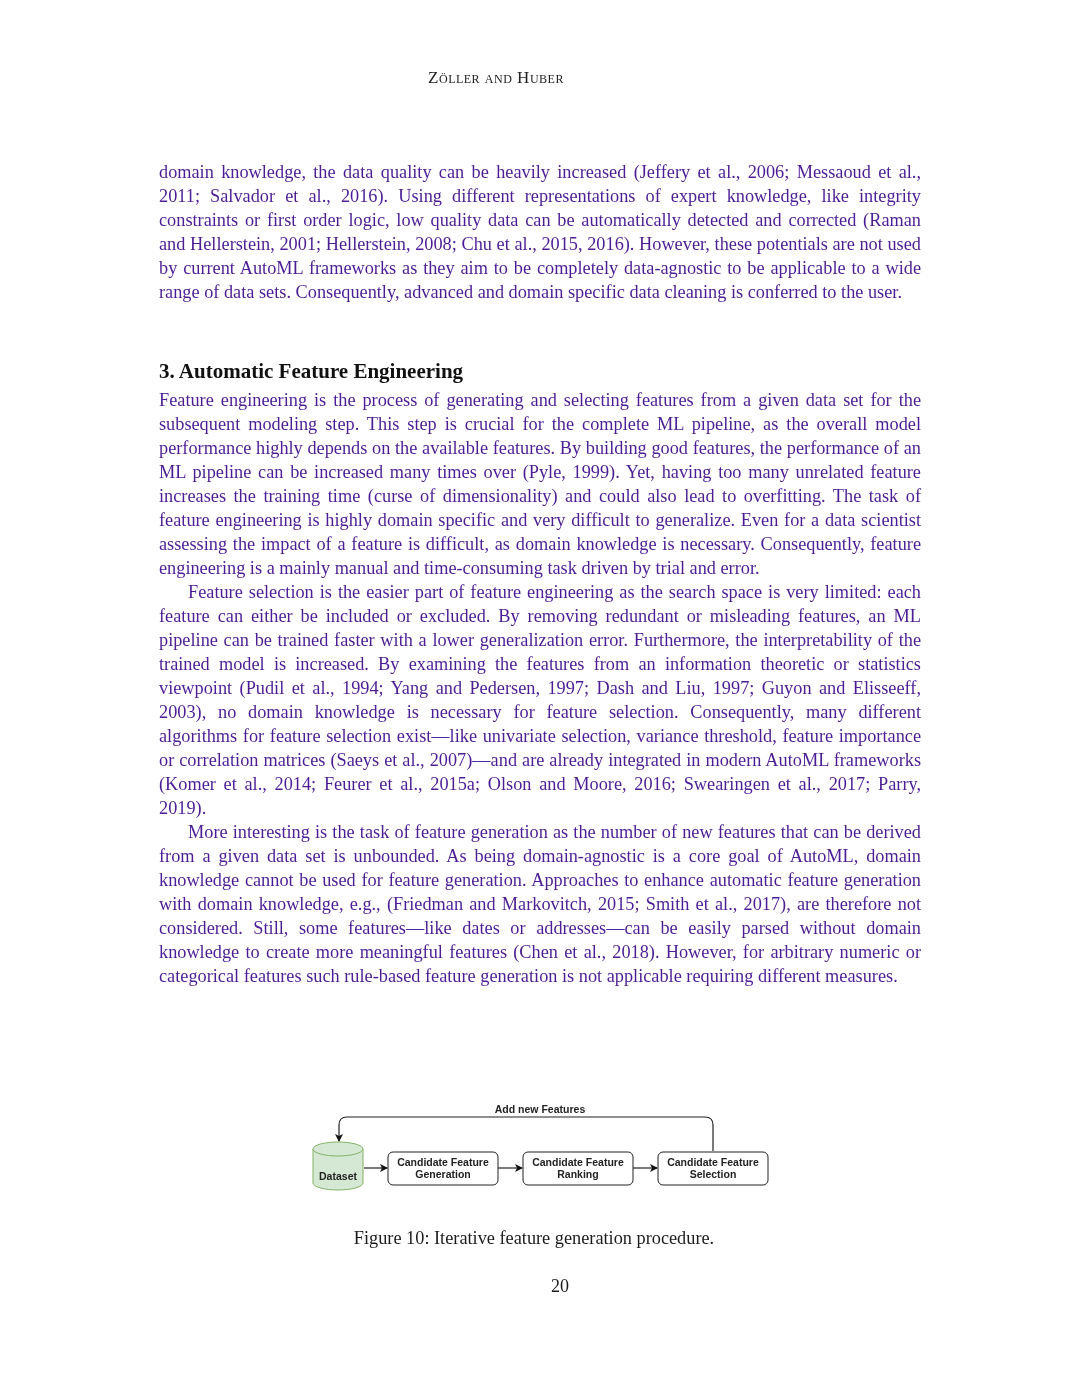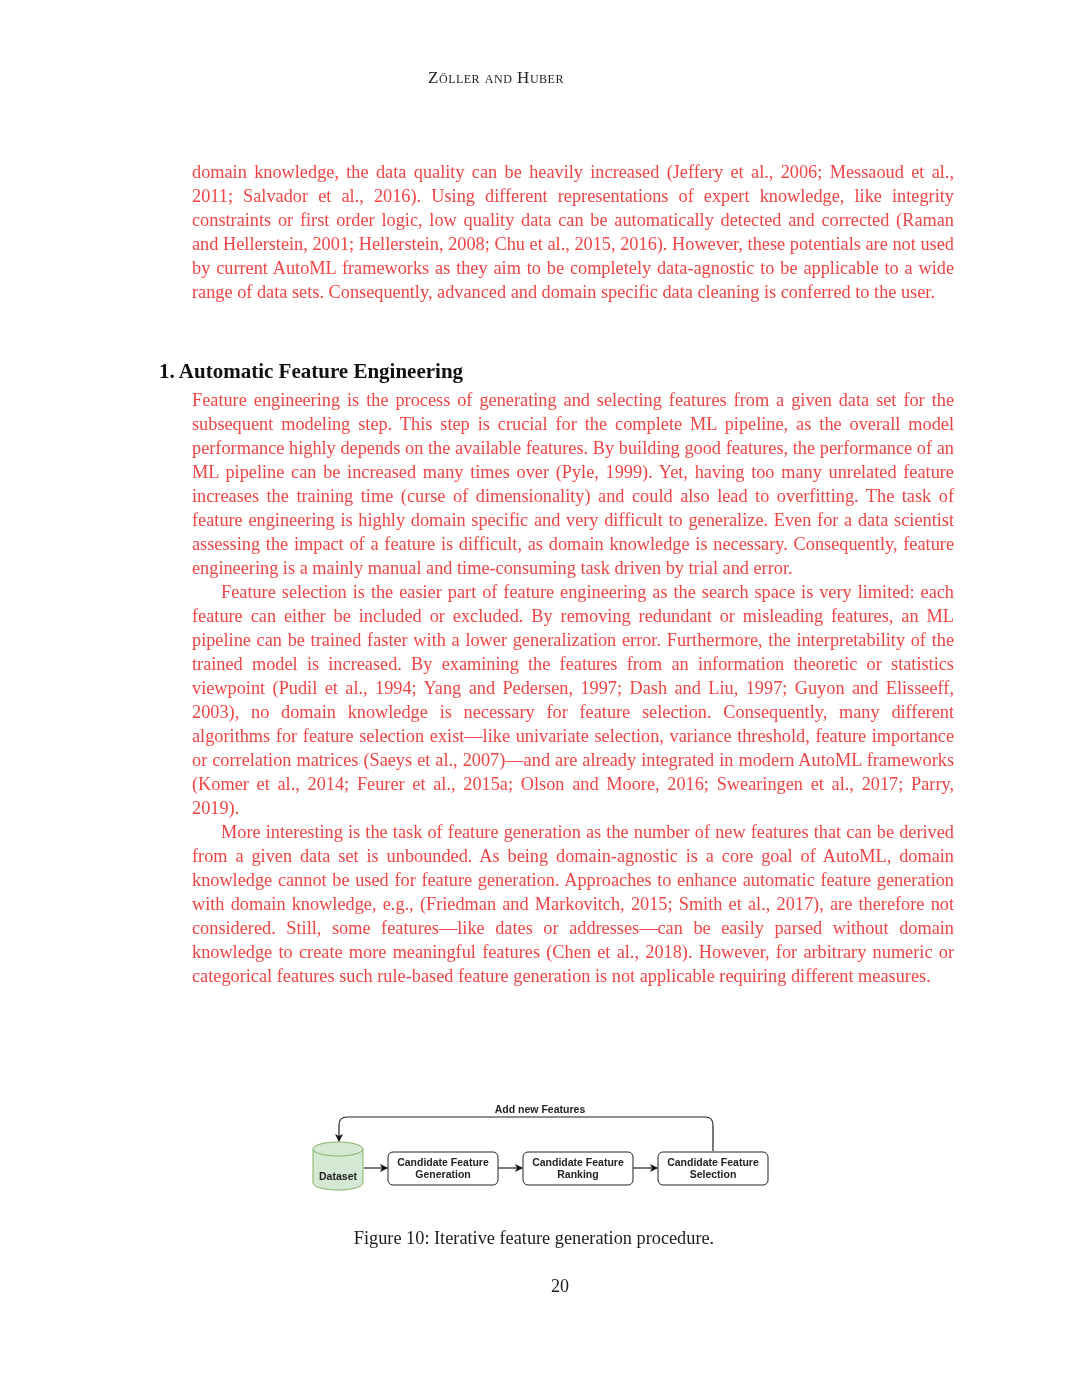--- a/index.html
+++ b/index.html
@@ -5,21 +5,21 @@
   html, body { margin: 0; padding: 0; background: #ffffff; }
   body { width: 1080px; height: 1397px; position: relative; overflow: hidden; color: #1a1a1a; }
   .page-header {
     position: absolute; top: 68px; left: 0; width: 992px; text-align: center;
     font-family: "Liberation Serif", serif; font-size: 17px; letter-spacing: 0.5px;
     font-variant: small-caps; color: #222;
   }
   .body-text {
     position: absolute; left: 159px; width: 762px;
     font-family: "Liberation Serif", serif; font-size: 18.3px; line-height: 24px;
-    text-align: justify; color: #ef4444; hyphens: manual; margin-left: 33px;
+    text-align: justify; color: #4c1d95; hyphens: manual;
   }
   .body-text p { margin: 0; text-align: justify; }
   .body-text p.indent { text-indent: 29px; }
   #para-top { top: 160px; }
   .section-heading {
     position: absolute; top: 359px; left: 159px;
     font-family: "Liberation Serif", serif; font-weight: bold; font-size: 21px; color: #111;
   }
   #para-main { top: 388px; }
   .figure-wrap { position: absolute; left: 300px; top: 1095px; width: 480px; height: 100px; font-weight: bold; }
@@ -36,21 +36,21 @@
 </style>
 </head>
 <body>
 
 <div class="page-header">Zöller and Huber</div>
 
 <div class="body-text" id="para-top">
   <p>domain knowledge, the data quality can be heavily increased (Jeffery et al., 2006; Messaoud et al., 2011; Salvador et al., 2016). Using different representations of expert knowledge, like integrity constraints or first order logic, low quality data can be automatically detected and corrected (Raman and Hellerstein, 2001; Hellerstein, 2008; Chu et al., 2015, 2016). However, these potentials are not used by current AutoML frameworks as they aim to be completely data-agnostic to be applicable to a wide range of data sets. Consequently, advanced and domain specific data cleaning is conferred to the user.</p>
 </div>
 
-<div class="section-heading">1.  Automatic Feature Engineering</div>
+<div class="section-heading">3.  Automatic Feature Engineering</div>
 
 <div class="body-text" id="para-main">
   <p>Feature engineering is the process of generating and selecting features from a given data set for the subsequent modeling step. This step is crucial for the complete ML pipeline, as the overall model performance highly depends on the available features. By building good features, the performance of an ML pipeline can be increased many times over (Pyle, 1999). Yet, having too many unrelated feature increases the training time (curse of dimensionality) and could also lead to overfitting. The task of feature engineering is highly domain specific and very difficult to generalize. Even for a data scientist assessing the impact of a feature is difficult, as domain knowledge is necessary. Consequently, feature engineering is a mainly manual and time-consuming task driven by trial and error.</p>
   <p class="indent">Feature selection is the easier part of feature engineering as the search space is very limited: each feature can either be included or excluded. By removing redundant or mis­leading features, an ML pipeline can be trained faster with a lower generalization error. Furthermore, the interpretability of the trained model is increased. By examining the fea­tures from an information theoretic or statistics viewpoint (Pudil et al., 1994; Yang and Pedersen, 1997; Dash and Liu, 1997; Guyon and Elisseeff, 2003), no domain knowledge is necessary for feature selection. Consequently, many different algorithms for feature selec­tion exist—like univariate selection, variance threshold, feature importance or correlation matrices (Saeys et al., 2007)—and are already integrated in modern AutoML frameworks (Komer et al., 2014; Feurer et al., 2015a; Olson and Moore, 2016; Swearingen et al., 2017; Parry, 2019).</p>
   <p class="indent">More interesting is the task of feature generation as the number of new features that can be derived from a given data set is unbounded. As being domain-agnostic is a core goal of AutoML, domain knowledge cannot be used for feature generation. Approaches to enhance automatic feature generation with domain knowledge, e.g., (Friedman and Markovitch, 2015; Smith et al., 2017), are therefore not considered. Still, some features—like dates or addresses—can be easily parsed without domain knowledge to create more meaningful features (Chen et al., 2018). However, for arbitrary numeric or categorical features such rule-based feature generation is not applicable requiring different measures.</p>
 </div>
 
 <div class="figure-wrap">
   <svg width="480" height="100" viewBox="0 0 480 100">
     <defs>

